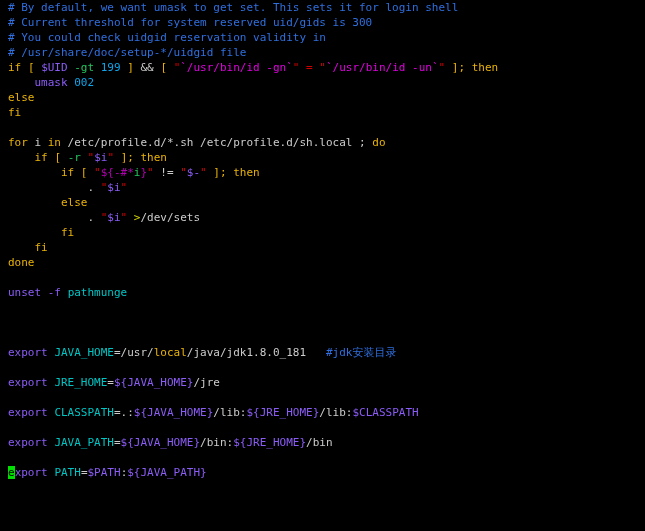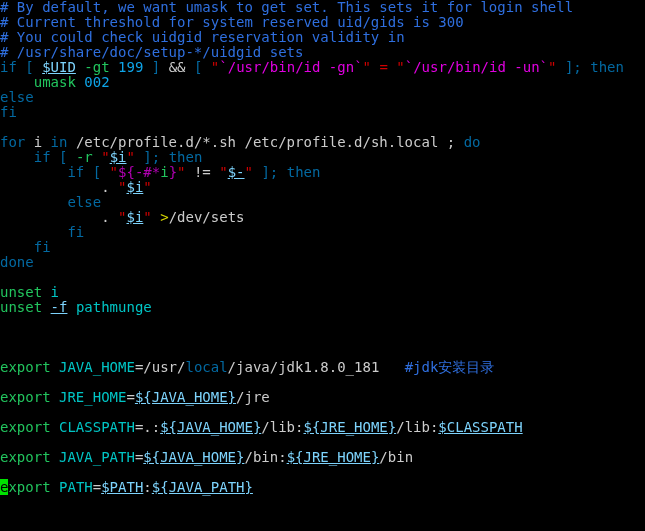--- a/index.html
+++ b/index.html
@@ -18,31 +18,31 @@
     width: 645px;
     height: 531px;
     background: #000000;
     padding: 0;
     box-sizing: border-box;
     position: relative;
   }
   .line {
     height: 15px;
     line-height: 15px;
-    font-size: 14px;
+    font-size: 11px;
     white-space: pre;
     letter-spacing: 0px;
-    padding-left: 0;
+    padding-left: 8px;
     font-family: "DejaVu Sans Mono", "Liberation Mono", monospace;
   }
   
   .c-comment  { color: #2f6fdf; }        
-  .c-keyword  { color: #0369a1; }        
-  .c-stmt     { color: #22c55e; }        
-  .c-var      { color: #7dd3fc; text-decoration: underline; }        
+  .c-keyword  { color: #eab308; }        
+  .c-stmt     { color: #8b5cf6; }        
+  .c-var      { color: #8b5cf6; }        
   .c-string   { color: #cf0000; }        
   .c-number   { color: #0ea5e9; }        
   .c-opt      { color: #22c55e; }        
   .c-ident    { color: #00c5c5; }        
   .c-plain    { color: #cccccc; }        
   .c-special  { color: #d7d700; }        
   .c-subshell { color: #e000e0; }        
   .c-dimvar   { color: #b000b0; }
   .cursor {
     background: #00e000;
@@ -54,21 +54,21 @@
 <body>
 
 <div id="terminal">
 
   <div class="line"><span class="c-comment"># By default, we want umask to get set. This sets it for login shell</span></div>
 
   <div class="line"><span class="c-comment"># Current threshold for system reserved uid/gids is 300</span></div>
 
   <div class="line"><span class="c-comment"># You could check uidgid reservation validity in</span></div>
 
-  <div class="line"><span class="c-comment"># /usr/share/doc/setup-*/uidgid sets</span></div>
+  <div class="line"><span class="c-comment"># /usr/share/doc/setup-*/uidgid file</span></div>
 
   <div class="line"><span class="c-keyword">if</span><span class="c-plain"> </span><span class="c-keyword">[</span><span class="c-plain"> </span><span class="c-var">$UID</span><span class="c-plain"> </span><span class="c-opt">-gt</span><span class="c-plain"> </span><span class="c-number">199</span><span class="c-plain"> </span><span class="c-keyword">]</span><span class="c-plain"> </span><span class="c-plain">&amp;&amp;</span><span class="c-plain"> </span><span class="c-keyword">[</span><span class="c-plain"> </span><span class="c-string">"</span><span class="c-subshell">`/usr/bin/id -gn`</span><span class="c-string">"</span><span class="c-string"> = </span><span class="c-string">"</span><span class="c-subshell">`/usr/bin/id -un`</span><span class="c-string">"</span><span class="c-plain"> </span><span class="c-keyword">];</span><span class="c-plain"> </span><span class="c-keyword">then</span></div>
 
   <div class="line"><span class="c-plain">    </span><span class="c-stmt">umask</span><span class="c-plain"> </span><span class="c-number">002</span></div>
 
   <div class="line"><span class="c-keyword">else</span></div>
 
 
   <div class="line"><span class="c-keyword">fi</span></div>
 
@@ -87,21 +87,20 @@
   <div class="line"><span class="c-plain">            </span><span class="c-plain">.</span><span class="c-plain"> </span><span class="c-string">"</span><span class="c-var">$i</span><span class="c-string">"</span><span class="c-plain"> </span><span class="c-special">&gt;</span><span class="c-plain">/dev/sets</span></div>
 
   <div class="line"><span class="c-plain">        </span><span class="c-keyword">fi</span></div>
 
   <div class="line"><span class="c-plain">    </span><span class="c-keyword">fi</span></div>
 
   <div class="line"><span class="c-keyword">done</span></div>
 
   <div class="line blank"><span class="c-plain"></span></div>
 
-  <div class="line"><span class="c-stmt">unset</span><span class="c-plain"> </span><span class="c-ident">i</span></div>
 
   <div class="line"><span class="c-stmt">unset</span><span class="c-plain"> </span><span class="c-var">-f</span><span class="c-plain"> </span><span class="c-ident">pathmunge</span></div>
 
   <div class="line blank"><span class="c-plain"></span></div>
 
   <div class="line blank"><span class="c-plain"></span></div>
 
   <div class="line blank"><span class="c-plain"></span></div>
 
   <div class="line"><span class="c-stmt">export</span><span class="c-plain"> </span><span class="c-ident">JAVA_HOME</span><span class="c-plain">=/usr/</span><span class="c-keyword">local</span><span class="c-plain">/java/jdk1.8.0_181</span><span class="c-plain">   </span><span class="c-comment">#jdk安装目录</span></div>

